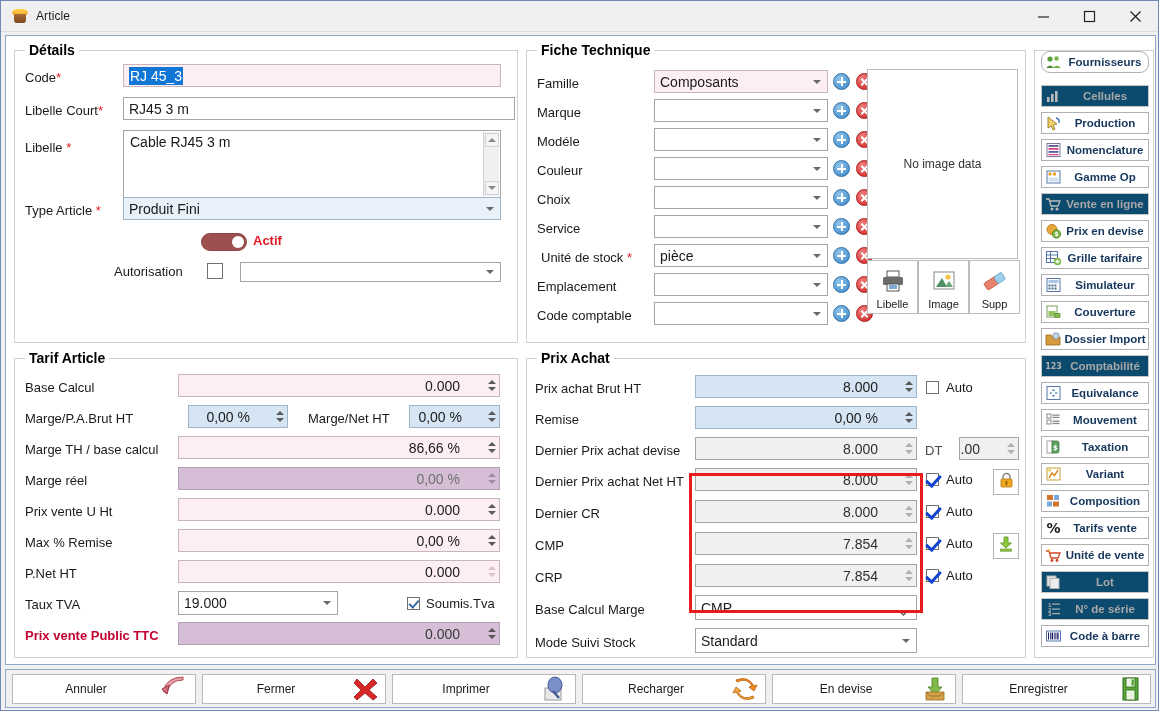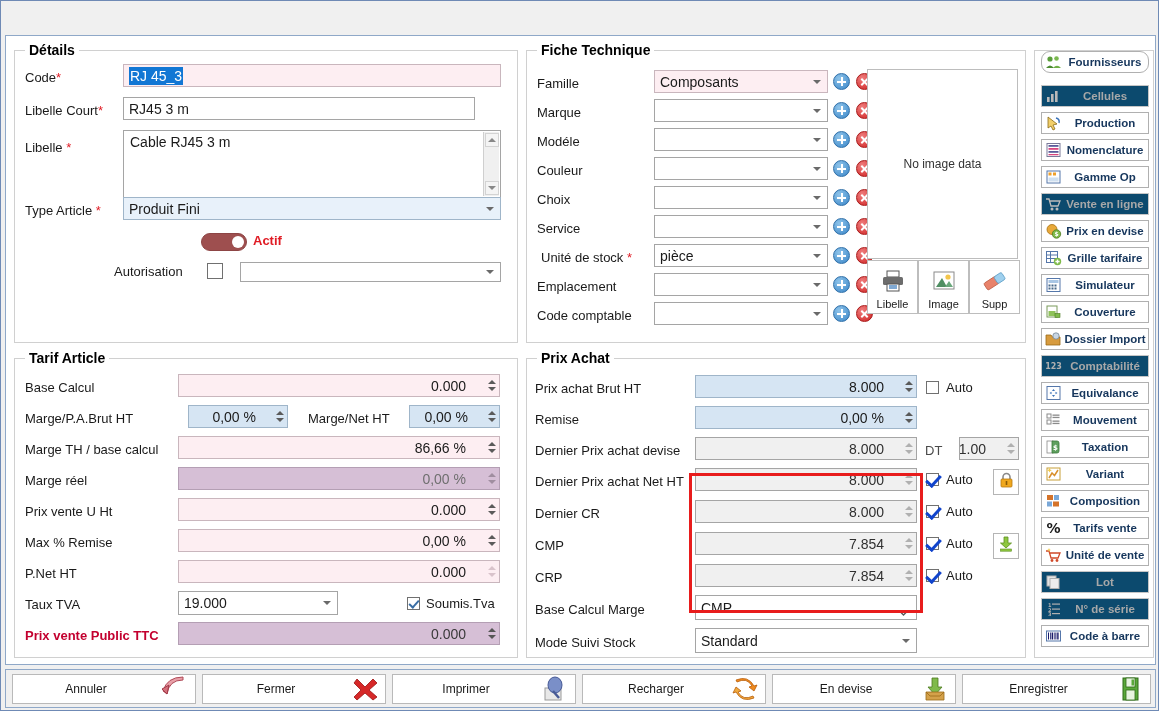--- a/index.html
+++ b/index.html
@@ -94,21 +94,21 @@
     font-size: 14px; color: #1a1a1a;
     padding: 0 5px;
     display: flex; align-items: center;
     font-family: "Liberation Sans", sans-serif;
     overflow: hidden;
   }
   .fld.pink   { background: #fdeef2; border-color: #c9b6bd; }
   .fld.blue   { background: #d6e5f3; border-color: #9fb5c9; }
   .fld.purple { background: #d6bfd6; border-color: #b49fb4; color:#6f6f6f; }
   .fld.gray   { background: #f0f0f0; border-color: #a5a5a5; color:#303030;}
-  .fld.right  { justify-content: flex-end; padding-right: 18px; }
+  .fld.right  { justify-content: flex-end; padding-right: 24px; }
 
   .spin {
     position: absolute; right: 1px; top: 1px; bottom: 1px; width: 13px;
     display: flex; flex-direction: column; justify-content: center; align-items: center;
     gap: 3px;
   }
   .spin i { display: block; width: 0; height: 0; border-left: 4px solid transparent; border-right: 4px solid transparent; }
   .spin i.up   { border-bottom: 4px solid #5a5a5a; }
   .spin i.down { border-top: 4px solid #5a5a5a; }
   .fld.purple .spin i.up   { border-bottom-color: #a08ea0; }
@@ -254,38 +254,63 @@
   .bbtn .btx { flex: 1; text-align: center; }
   .bbtn .bico { width: 32px; height: 26px; margin-right: 4px; flex: none; position: relative; }
 
   .auto-lbl { position: absolute; font-size: 13px; color: #1a1a1a; }
 </style>
 </head>
 <body>
 
 <div class="window">
 
+  <div class="titlebar">
+    <span class="title-icon">
+      <span class="lid"></span>
+        <span class="box"></span>
+    </span>
+    <span class="title-text">Article</span>
+    <div class="winbtns">
+      <div class="winbtn">
+        <svg width="13" height="13" viewBox="0 0 13 13">
+            <line x1="1" y1="7" x2="12" y2="7" stroke="#222" stroke-width="1.2"></line>
+          </svg>
+      </div>
+      <div class="winbtn">
+        <svg width="13" height="13" viewBox="0 0 13 13">
+            <rect x="1.5" y="1.5" width="10" height="10" fill="none" stroke="#222" stroke-width="1.2"></rect>
+          </svg>
+      </div>
+      <div class="winbtn">
+        <svg width="13" height="13" viewBox="0 0 13 13">
+            <line x1="1.5" y1="1.5" x2="11.5" y2="11.5" stroke="#222" stroke-width="1.2"></line>
+            <line x1="11.5" y1="1.5" x2="1.5" y2="11.5" stroke="#222" stroke-width="1.2"></line>
+          </svg>
+      </div>
+    </div>
+  </div>
 
   <div class="content">
   <div class="mainpane">
 
     <div class="group" id="grp-details">
       <div class="legend">Détails</div>
 
       <div class="lbl" style="left:10px; top:19px;">
         <span>Code</span><span class="req">*</span>
       </div>
       <div class="fld pink" style="left:108px; top:13px; width:378px; height:23px;">
         <span class="sel">RJ 45_3</span>
       </div>
 
       <div class="lbl" style="left:10px; top:52px;">
         <span>Libelle Court</span><span class="req">*</span>
       </div>
-      <div class="fld" style="left:108px; top:46px; width:352px; height:23px;">
+      <div class="fld" style="left:108px; top:46px; width:392px; height:23px;">
         <span>RJ45 3 m</span>
       </div>
 
       <div class="lbl" style="left:10px; top:89px;">
         <span>Libelle</span> <span class="req">*</span>
       </div>
       <div class="ta" style="left:108px; top:79px; width:378px; height:68px;">
         <span>Cable RJ45 3 m</span>
         <div class="ta-sb">
           <div class="ar">

